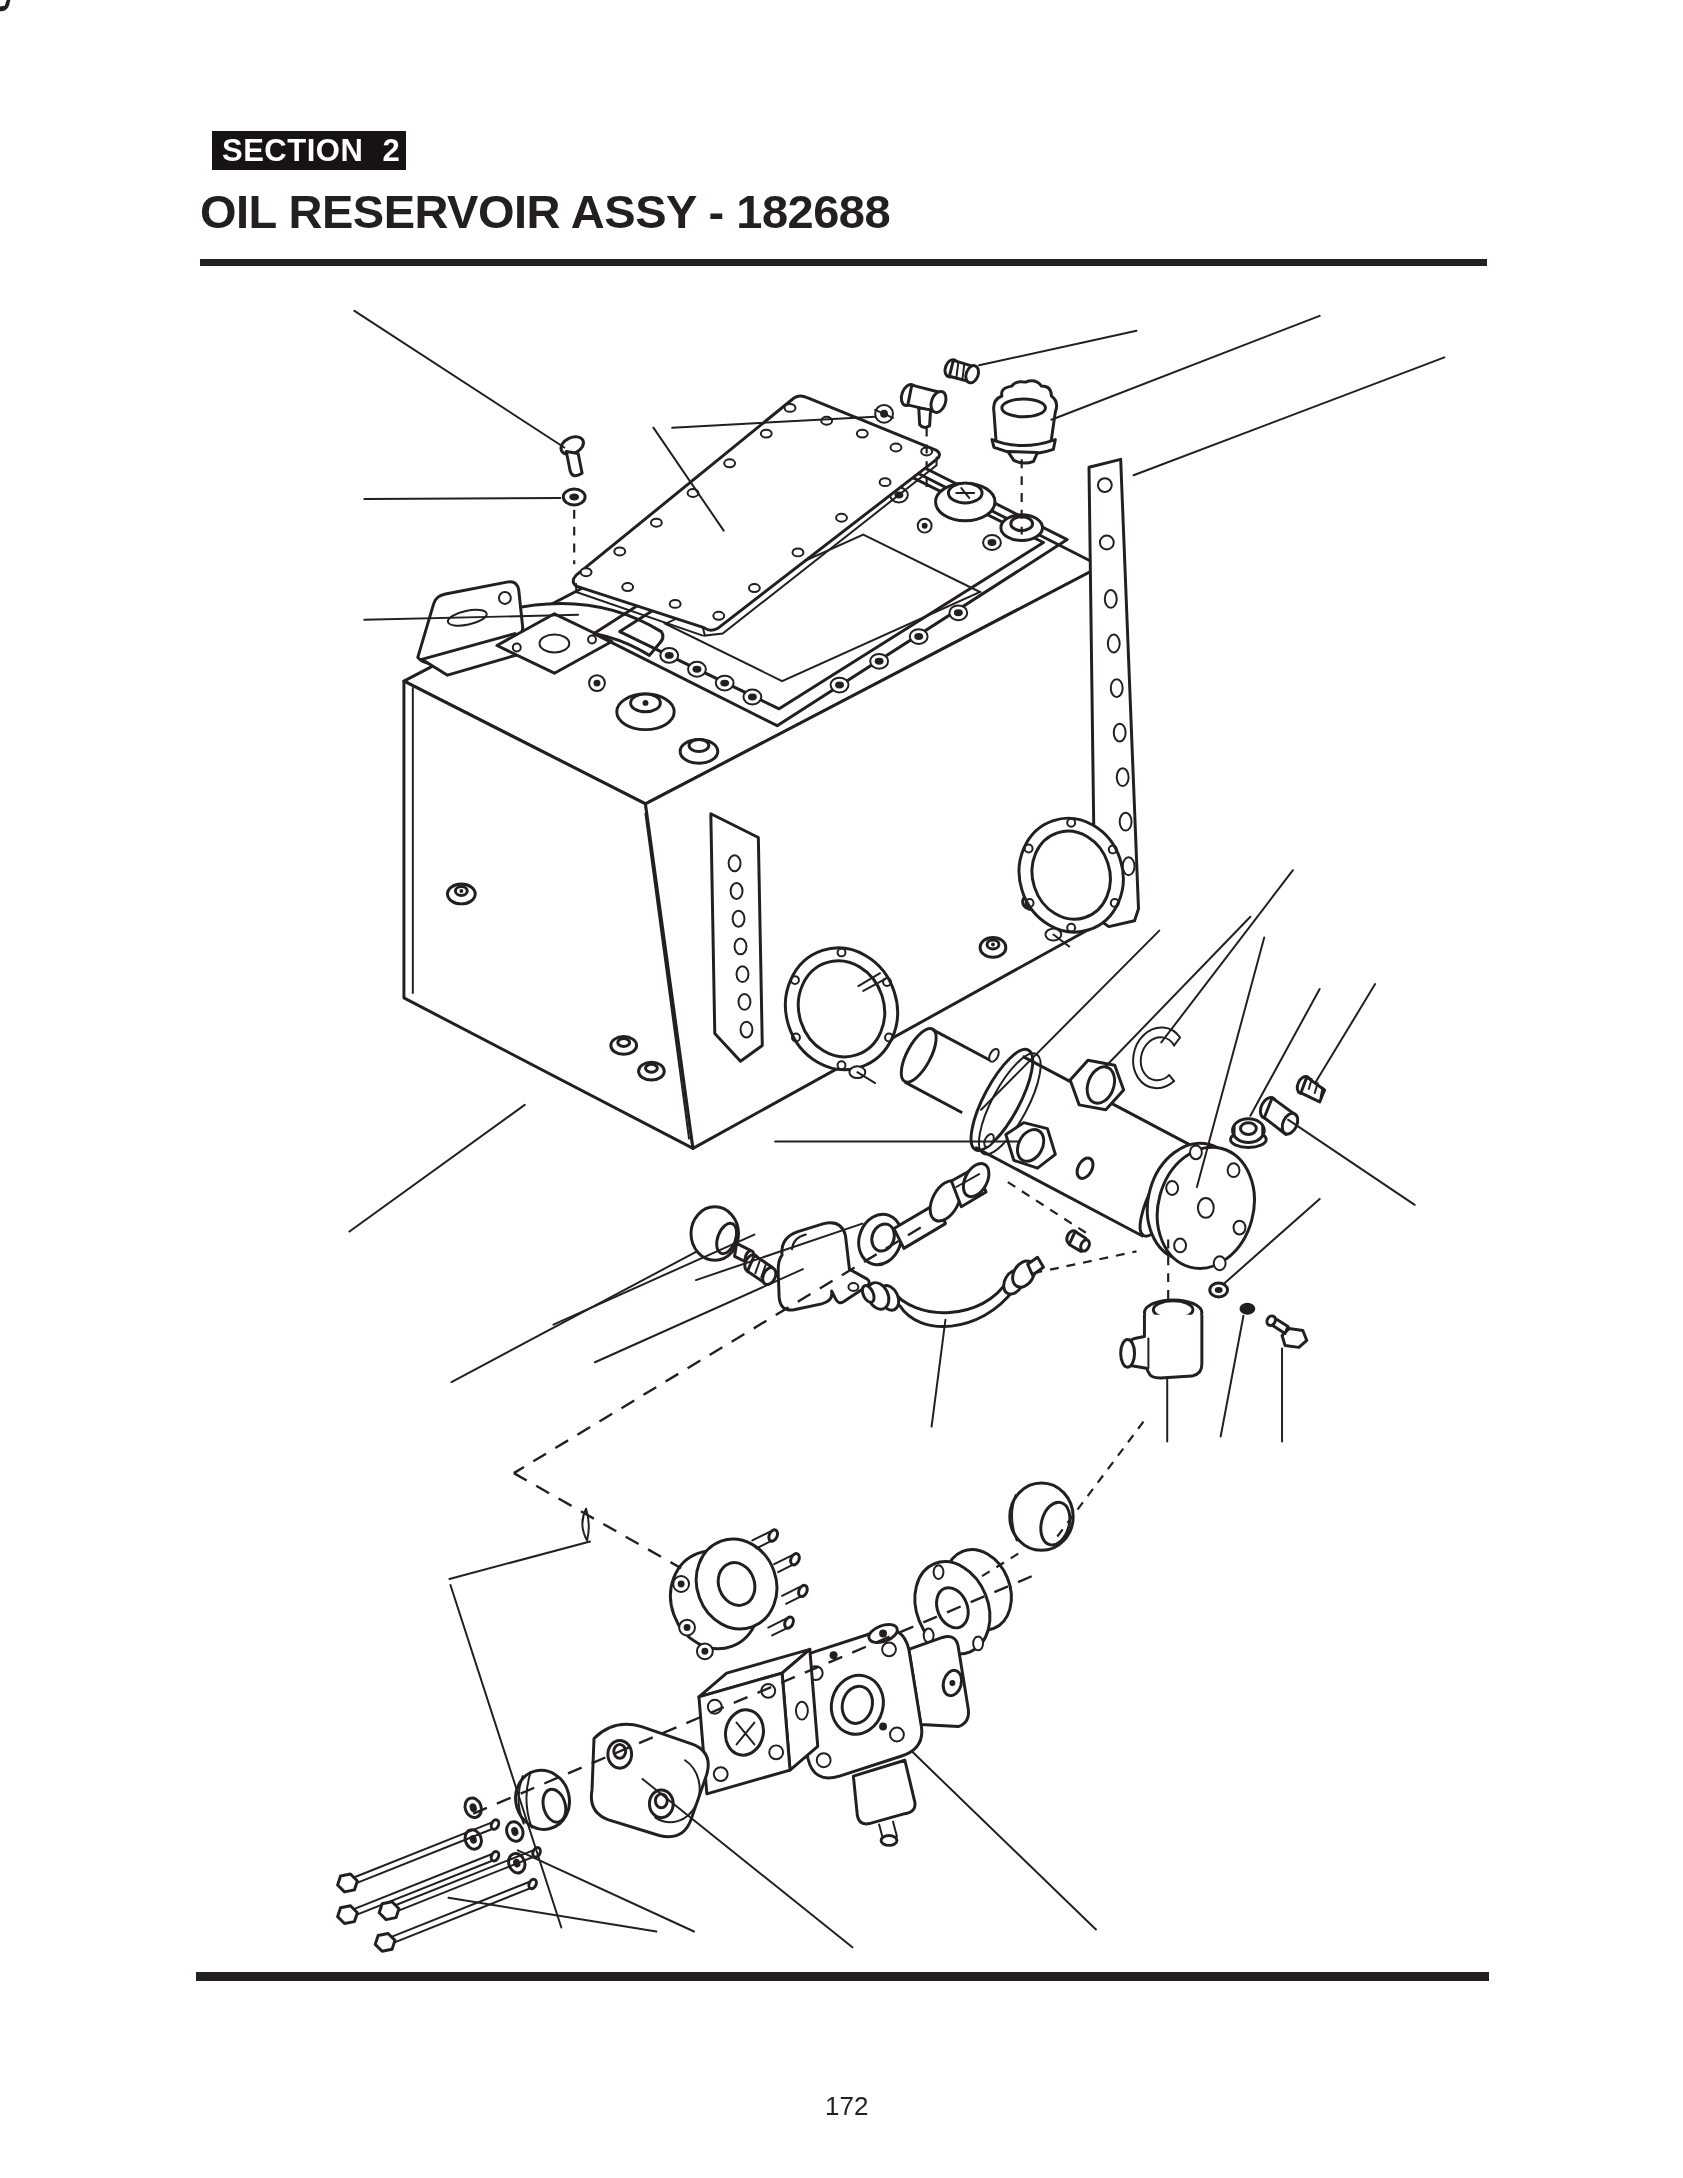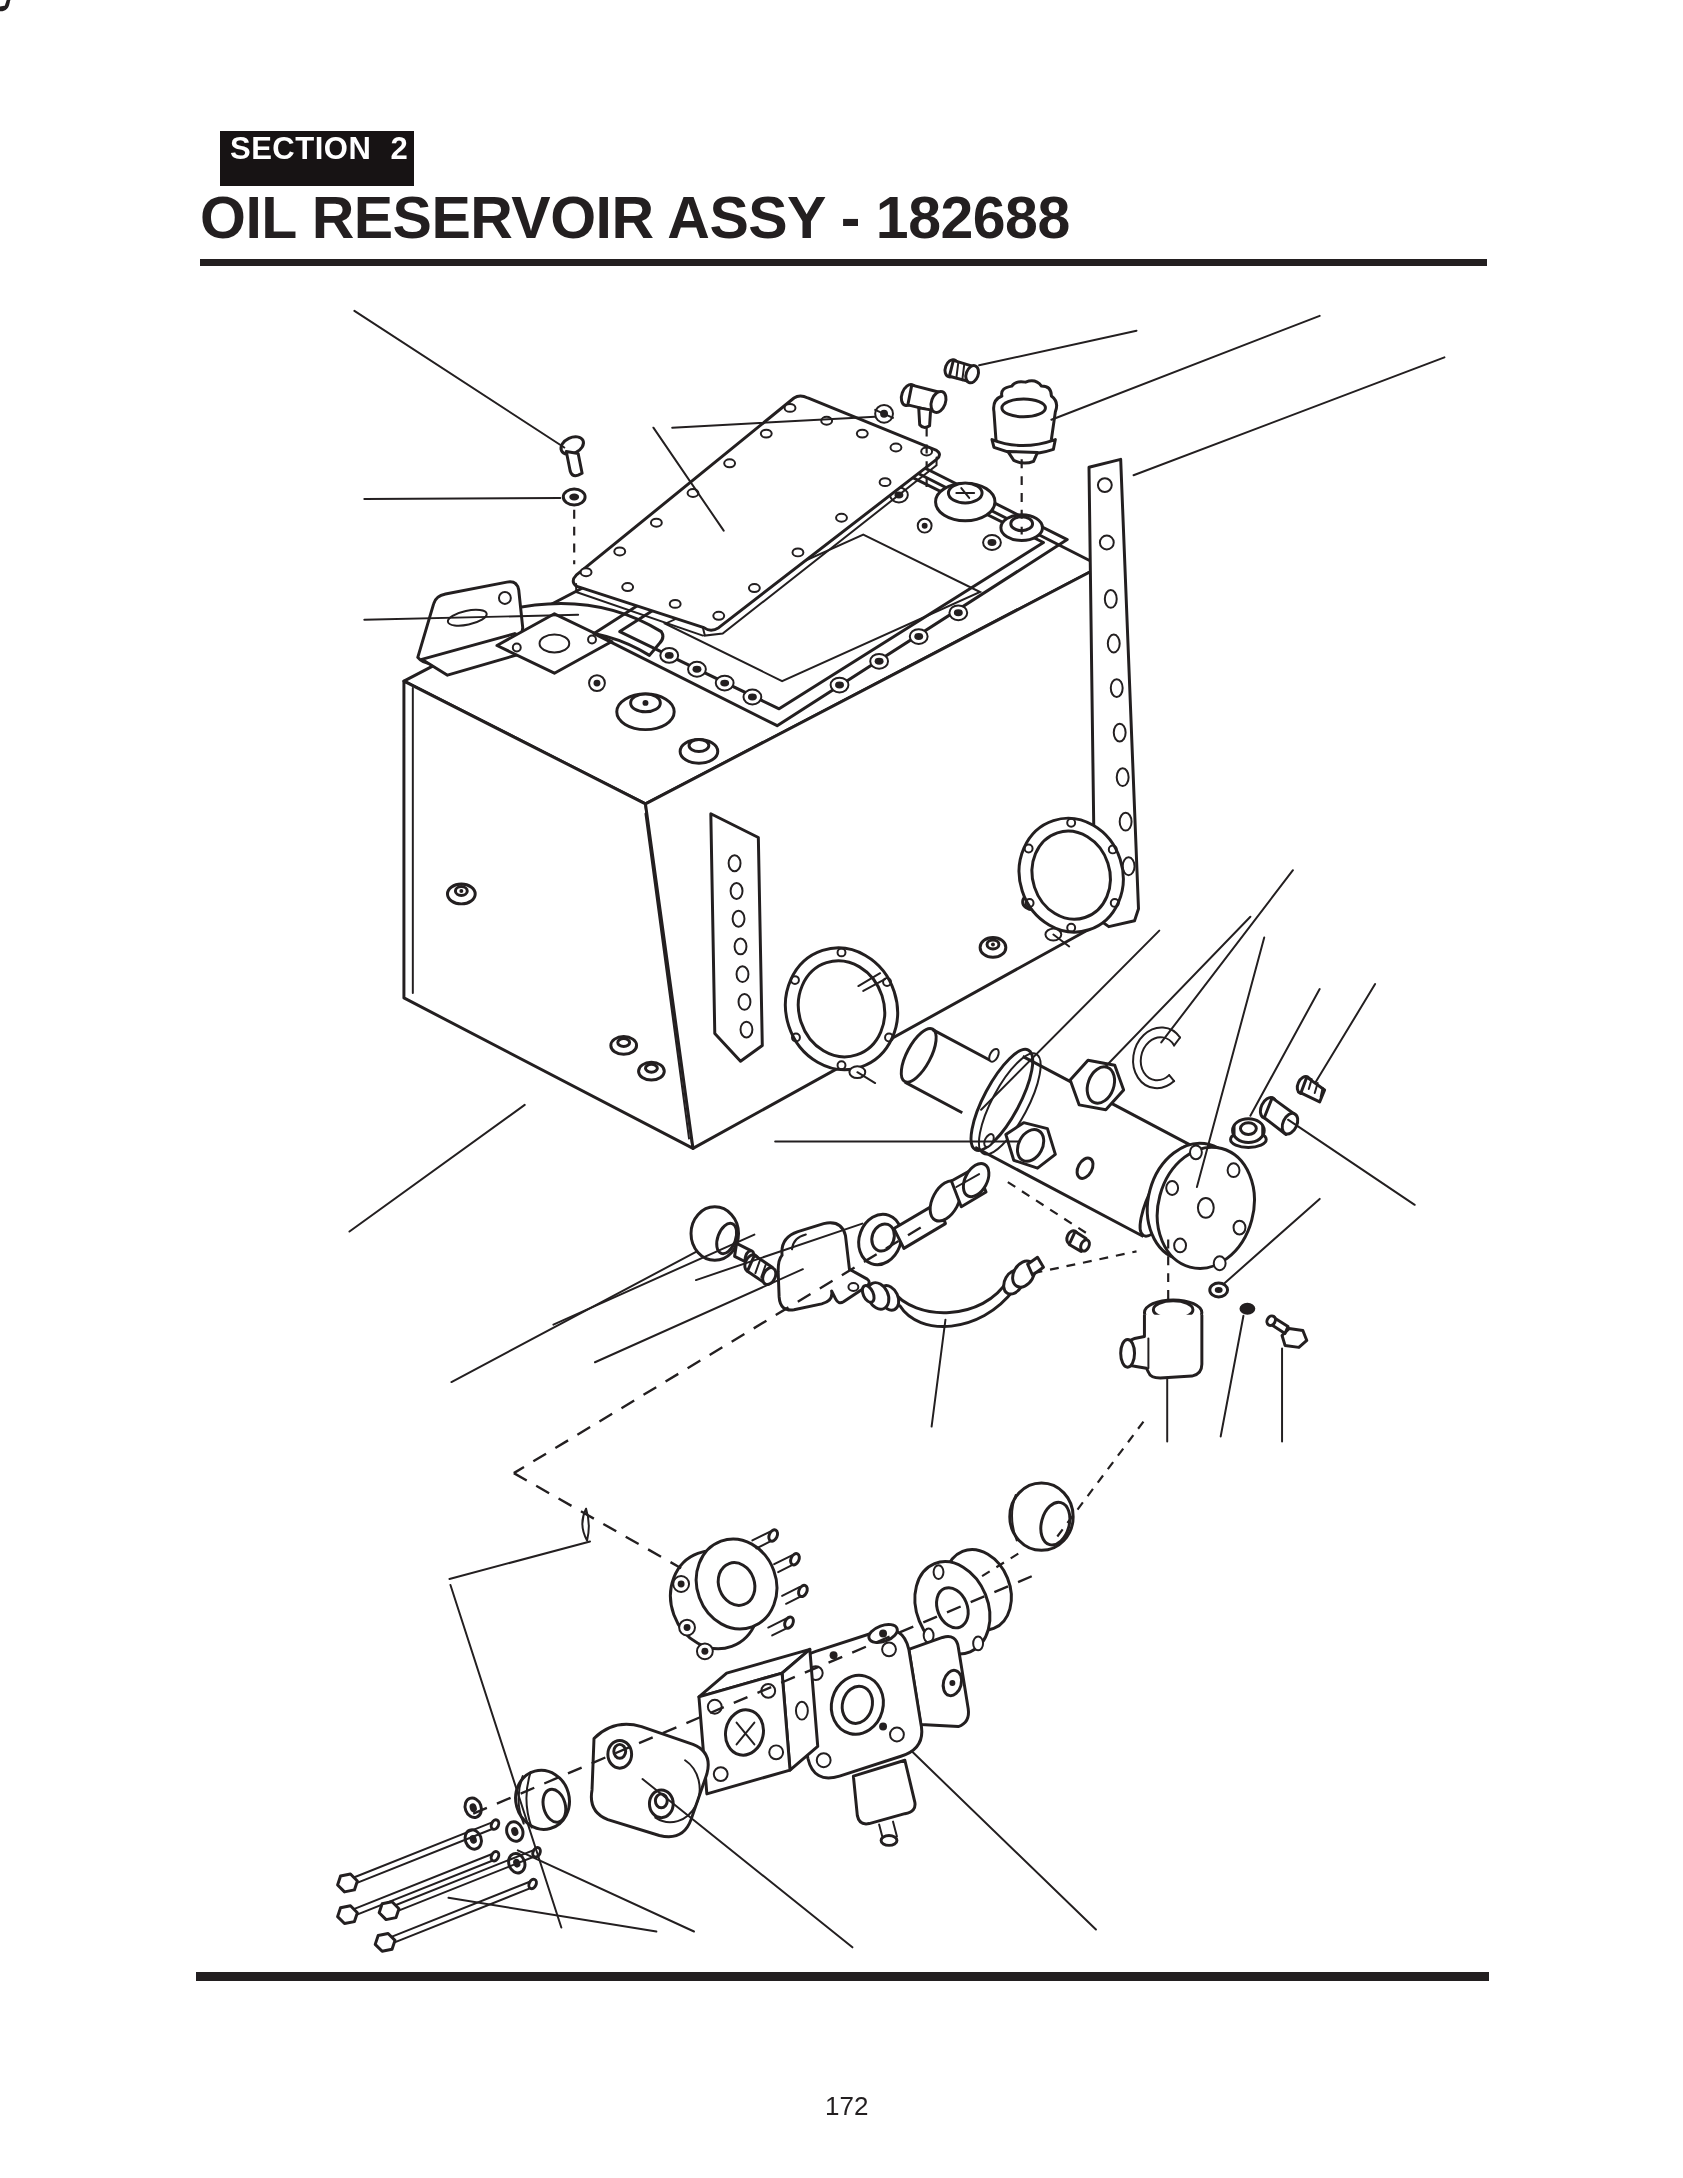--- a/index.html
+++ b/index.html
@@ -2,27 +2,27 @@
 <html><head>
 <meta charset="utf-8">
 <style>
   html,body{margin:0;padding:0;background:#e8e8e8;}
   #page{
     position:relative;width:1683px;height:2178px;background:#ffffff;
     font-family:"Liberation Sans",sans-serif;color:#231f20;overflow:hidden;
   }
   
   #section-badge{
-    position:absolute;left:220px;top:131px;width:194px;height:55px;
+    position:absolute;left:212px;top:131px;width:194px;height:39px;
     background:#171314;color:#ffffff;font-weight:bold;font-size:31px;
-    display:flex;align-items:flex-start;padding-left:10px;box-sizing:border-box;
+    display:flex;align-items:center;padding-left:10px;box-sizing:border-box;
     word-spacing:10px;letter-spacing:0.5px;
   }
   #page-title{
-    position:absolute;left:200px;top:184px;font-weight:bold;font-size:59px;
+    position:absolute;left:200px;top:184px;font-weight:bold;font-size:47px;
     letter-spacing:-0.5px;white-space:nowrap;
   }
   #title-rule{position:absolute;left:200px;top:259px;width:1287px;height:7px;background:#231f20;}
   
   #footer-rule{position:absolute;left:196px;top:1972px;width:1293px;height:9px;background:#231f20;}
   #footer-left{position:absolute;left:200px;top:2091px;font-size:26px;}
   #footer-page{position:absolute;left:825px;top:2091px;font-size:26px;}
   
   #diagram{position:absolute;left:0;top:0;width:1683px;height:2178px;}
   .ln{stroke:#231f20;stroke-width:3;fill:none;stroke-linecap:round;stroke-linejoin:round;}

